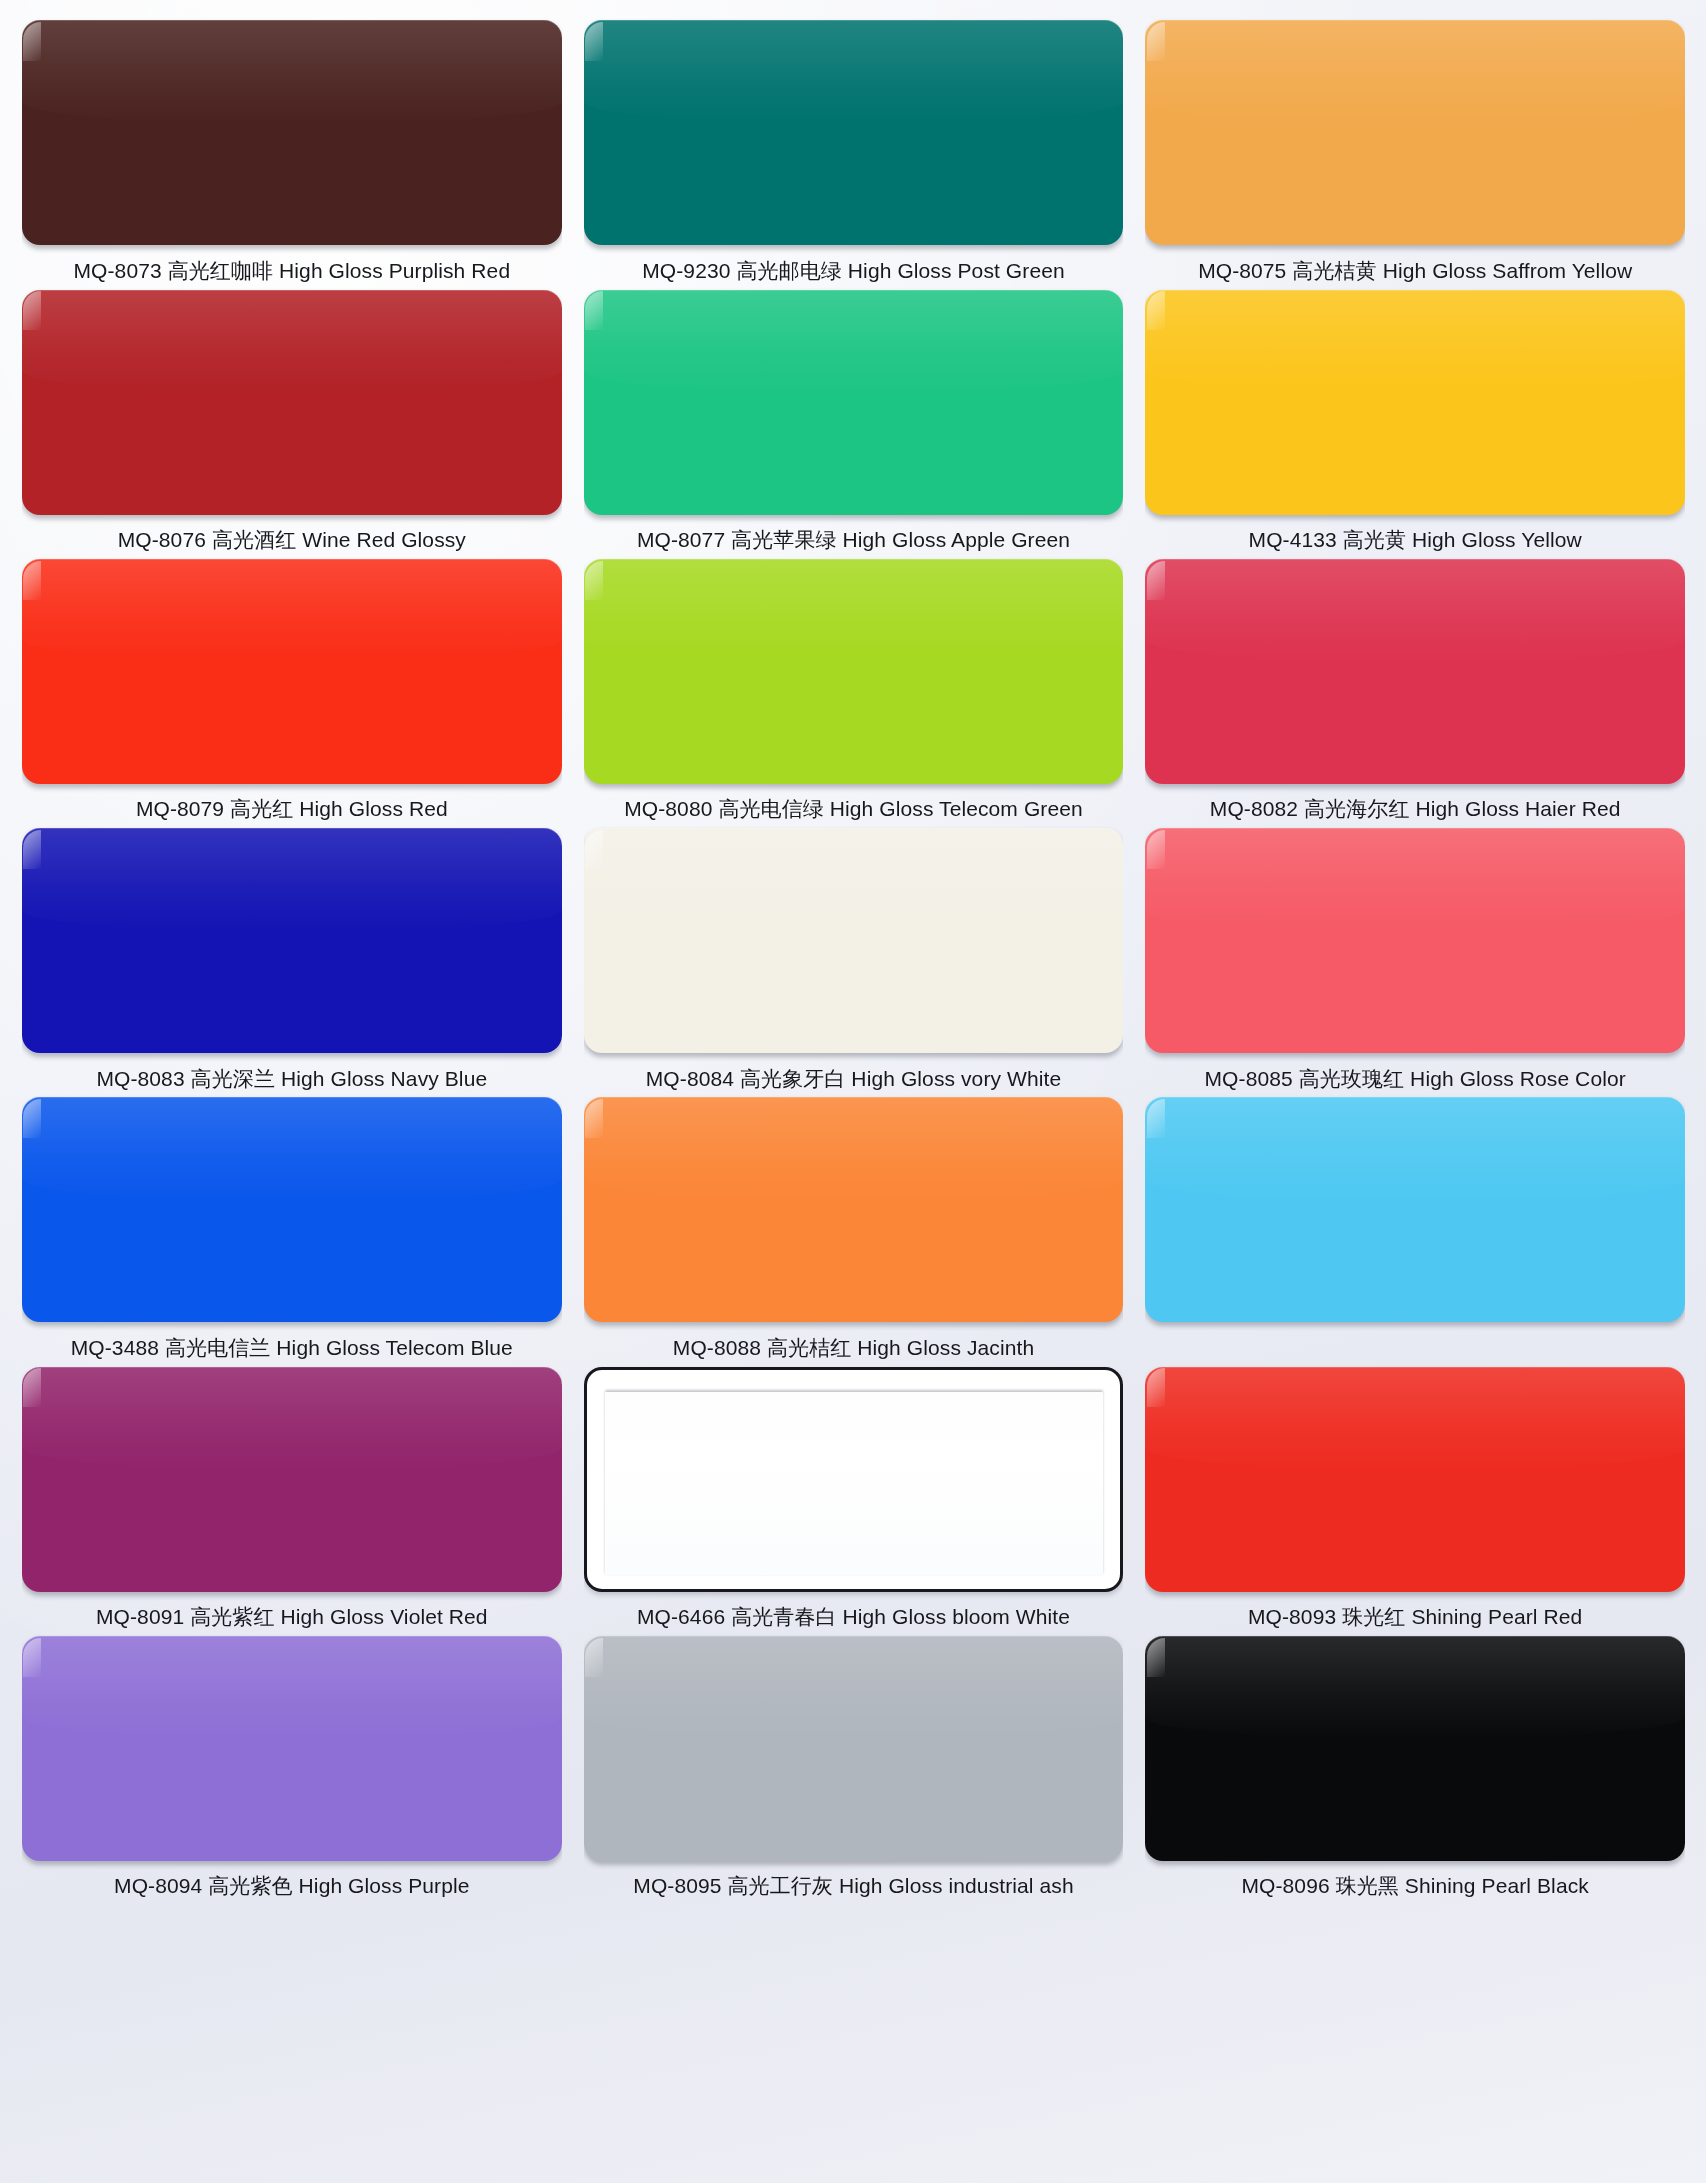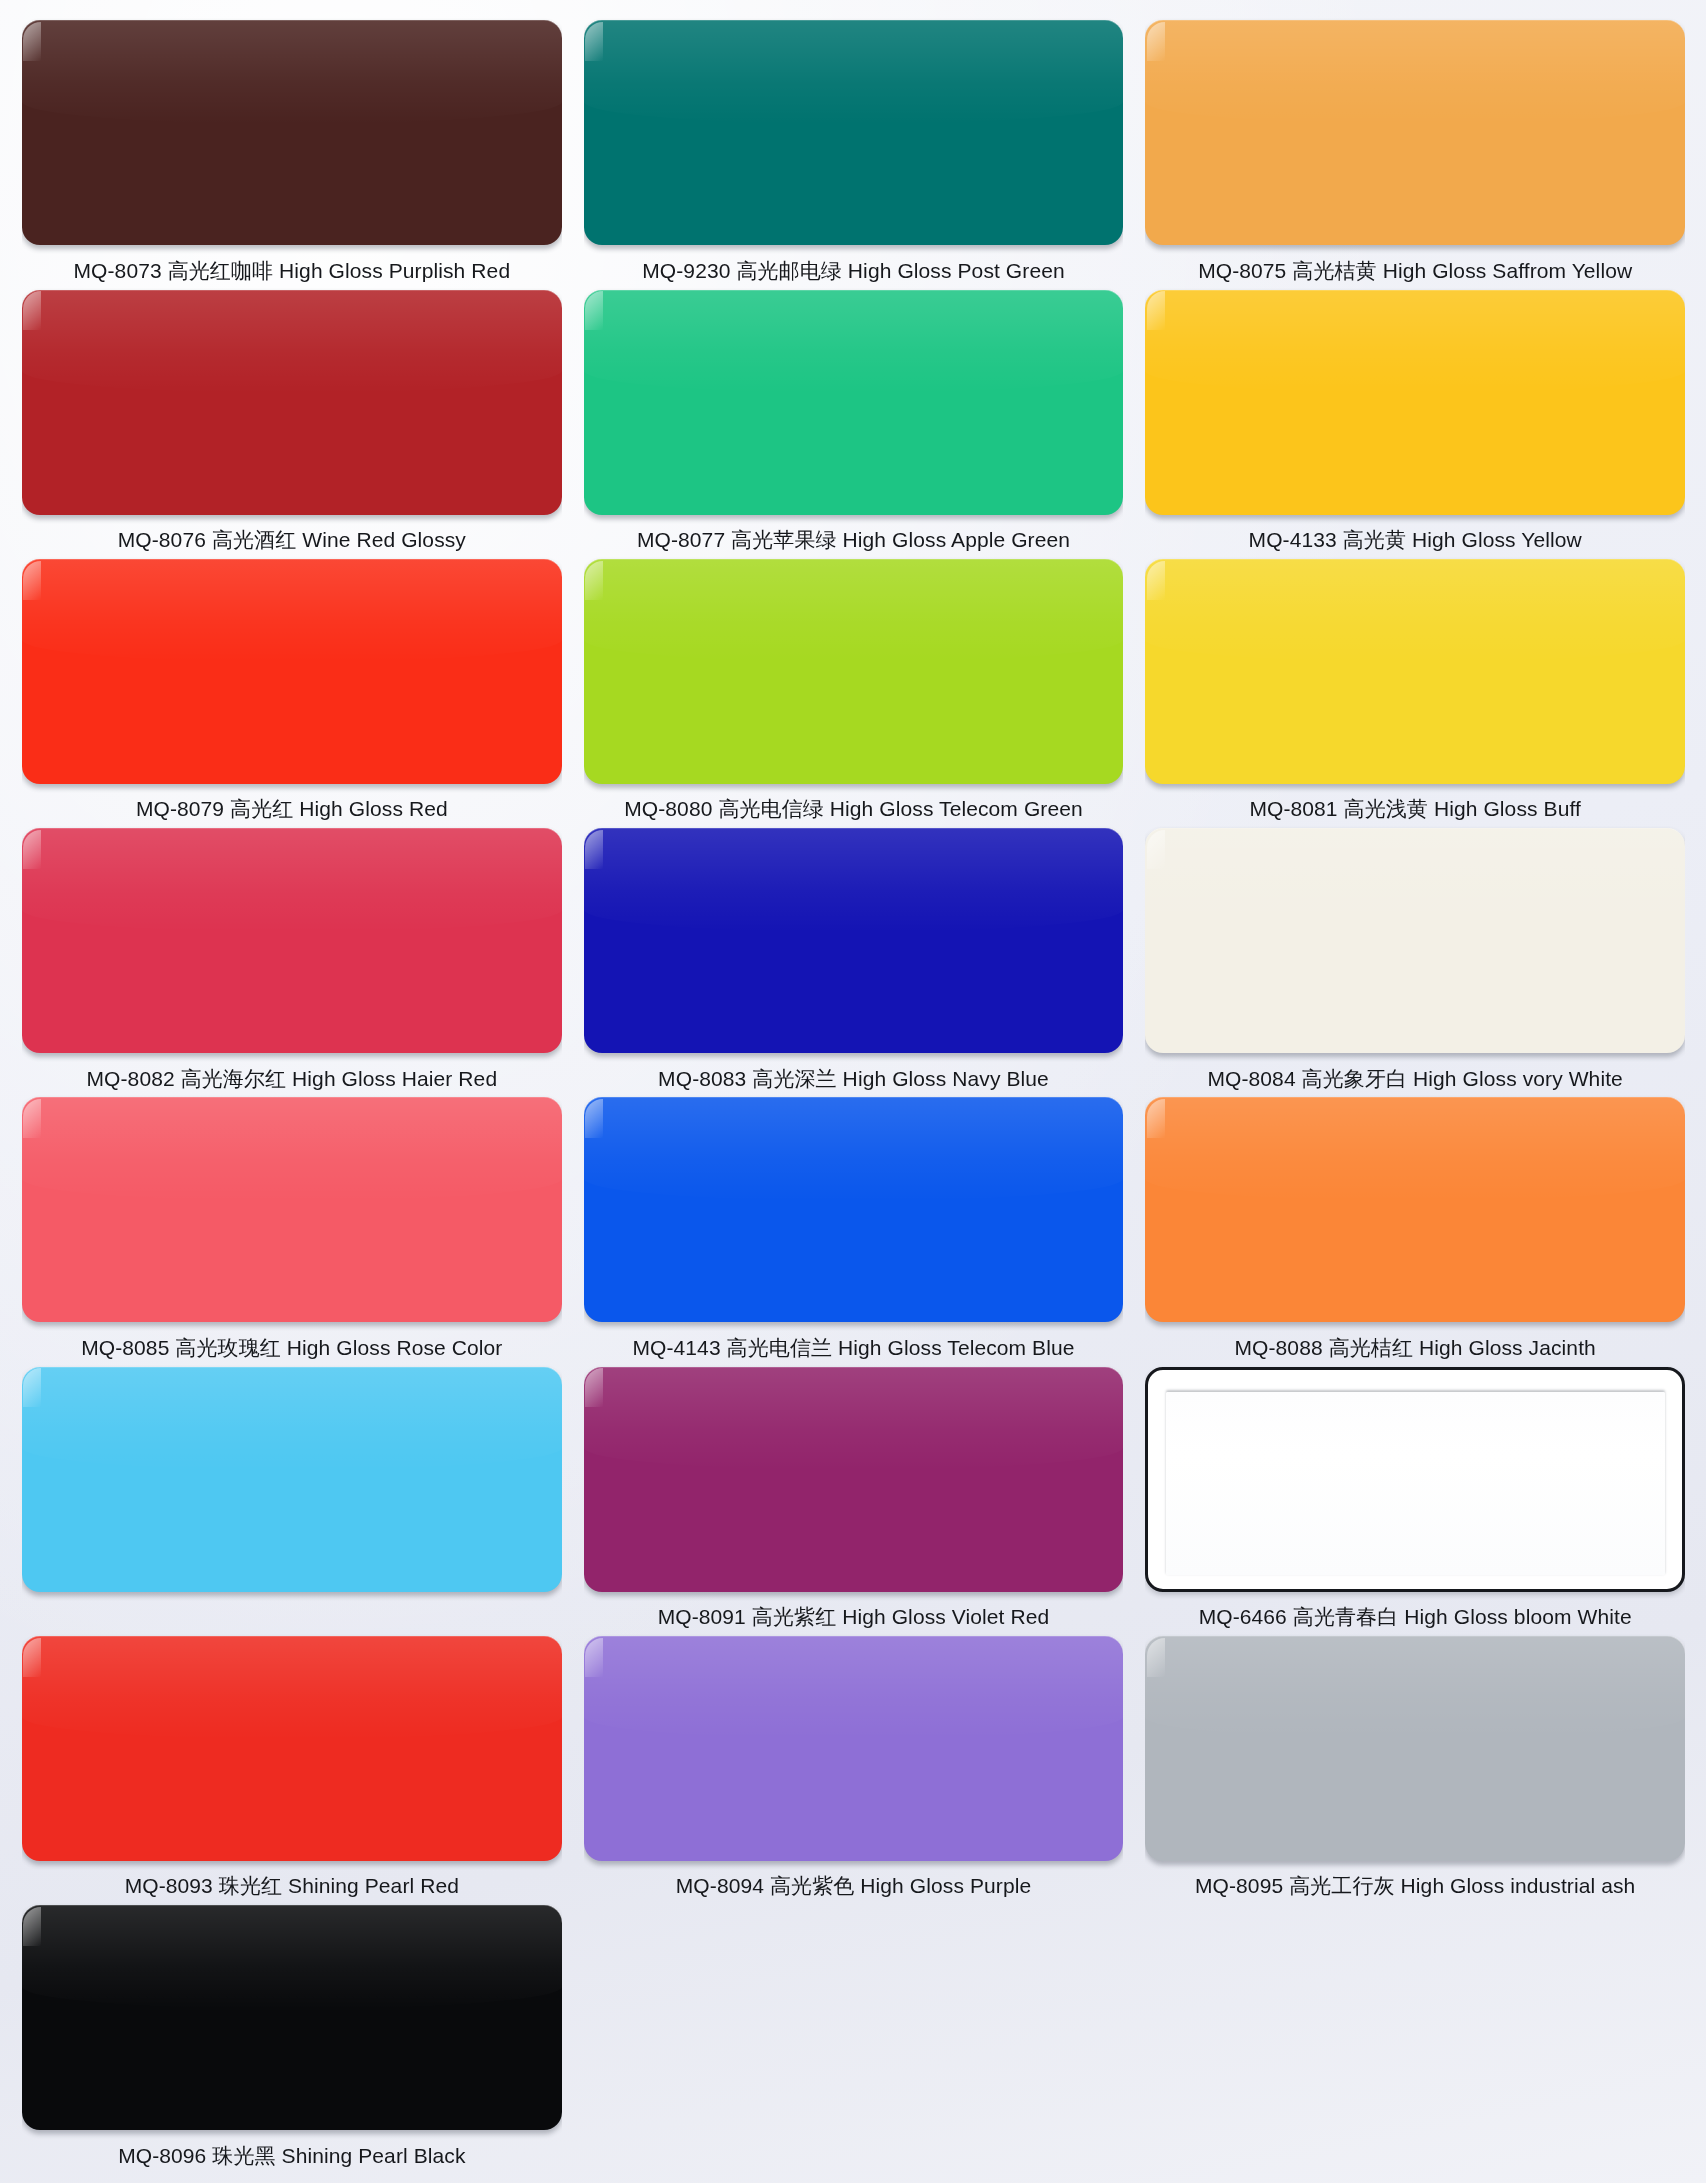--- a/index.html
+++ b/index.html
@@ -161,26 +161,20 @@
         <div class="label">MQ-8079 高光红 High Gloss Red</div>
       </div>
       <div class="cell">
         <div class="chip-wrap">
           <div class="chip" style="background: rgb(166, 217, 33);"></div>
         </div>
         <div class="label">MQ-8080 高光电信绿 High Gloss Telecom Green</div>
       </div>
       <div class="cell">
         <div class="chip-wrap">
-          <div class="chip" style="background: rgb(246, 216, 44);"></div>
-        </div>
-        <div class="label">MQ-8081 高光浅黄 High Gloss Buff</div>
-      </div>
-      <div class="cell">
-        <div class="chip-wrap">
           <div class="chip" style="background: rgb(221, 51, 80);"></div>
         </div>
         <div class="label">MQ-8082 高光海尔红 High Gloss Haier Red</div>
       </div>
       <div class="cell">
         <div class="chip-wrap">
           <div class="chip" style="background: rgb(20, 20, 180);"></div>
         </div>
         <div class="label">MQ-8083 高光深兰 High Gloss Navy Blue</div>
       </div>
@@ -193,21 +187,21 @@
       <div class="cell">
         <div class="chip-wrap">
           <div class="chip" style="background: rgb(245, 90, 102);"></div>
         </div>
         <div class="label">MQ-8085 高光玫瑰红  High Gloss Rose Color</div>
       </div>
       <div class="cell">
         <div class="chip-wrap">
           <div class="chip" style="background: rgb(10, 87, 236);"></div>
         </div>
-        <div class="label">MQ-4143 高光电信兰 High Gloss Telecom Blue</div>
+        <div class="label">MQ-3488 高光电信兰 High Gloss Telecom Blue</div>
       </div>
       <div class="cell">
         <div class="chip-wrap">
           <div class="chip" style="background: rgb(251, 134, 55);"></div>
         </div>
         <div class="label">MQ-8088 高光桔红 High Gloss Jacinth</div>
       </div>
       <div class="cell">
         <div class="chip-wrap">
           <div class="chip" style="background: rgb(78, 200, 242);"></div>

